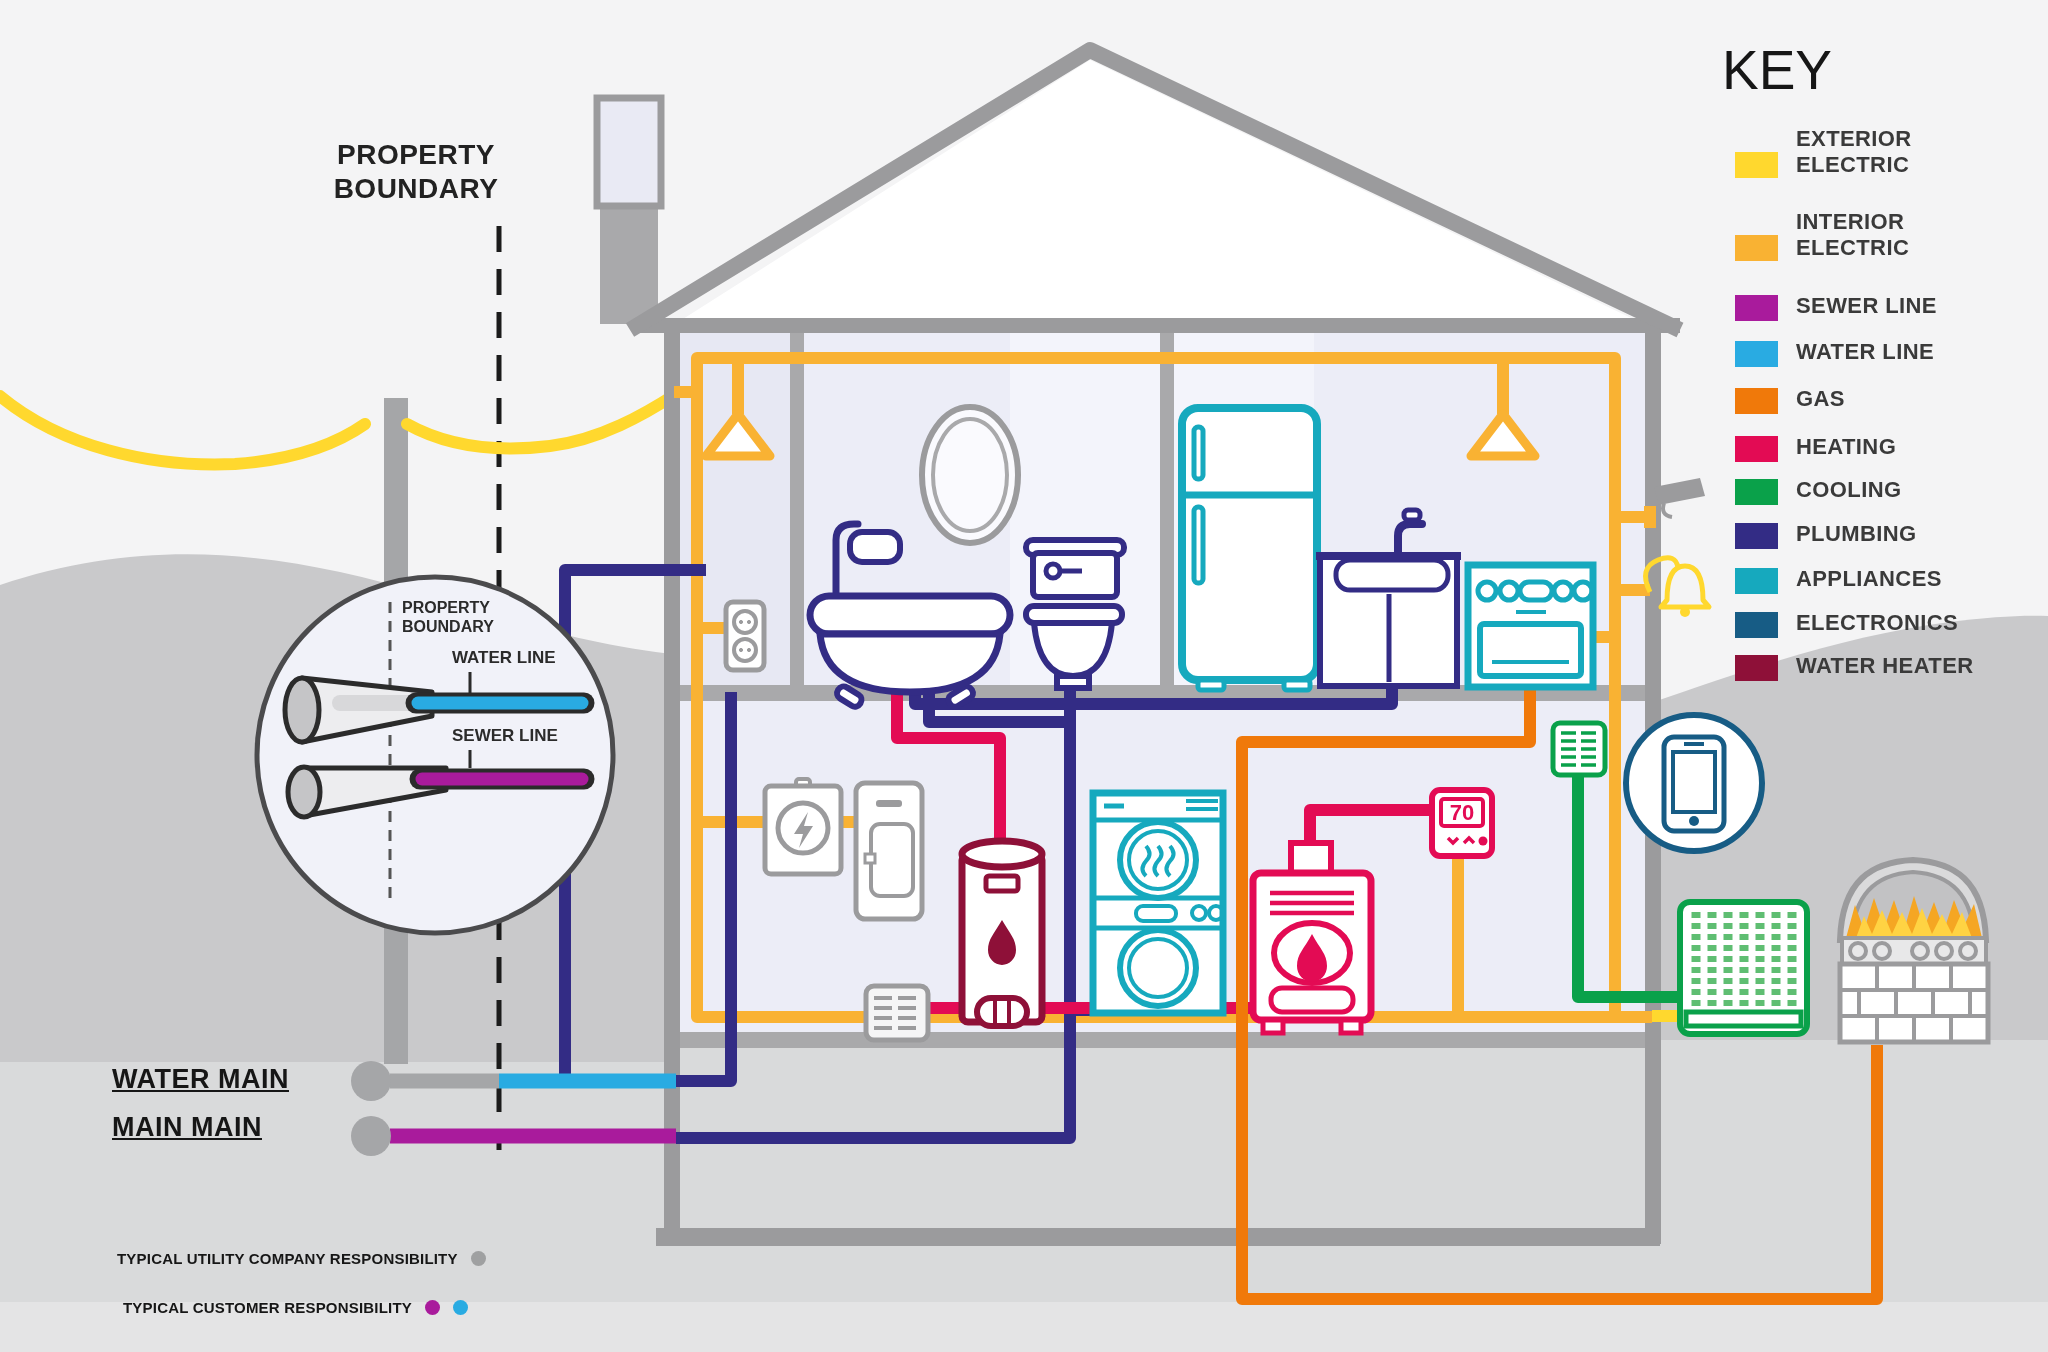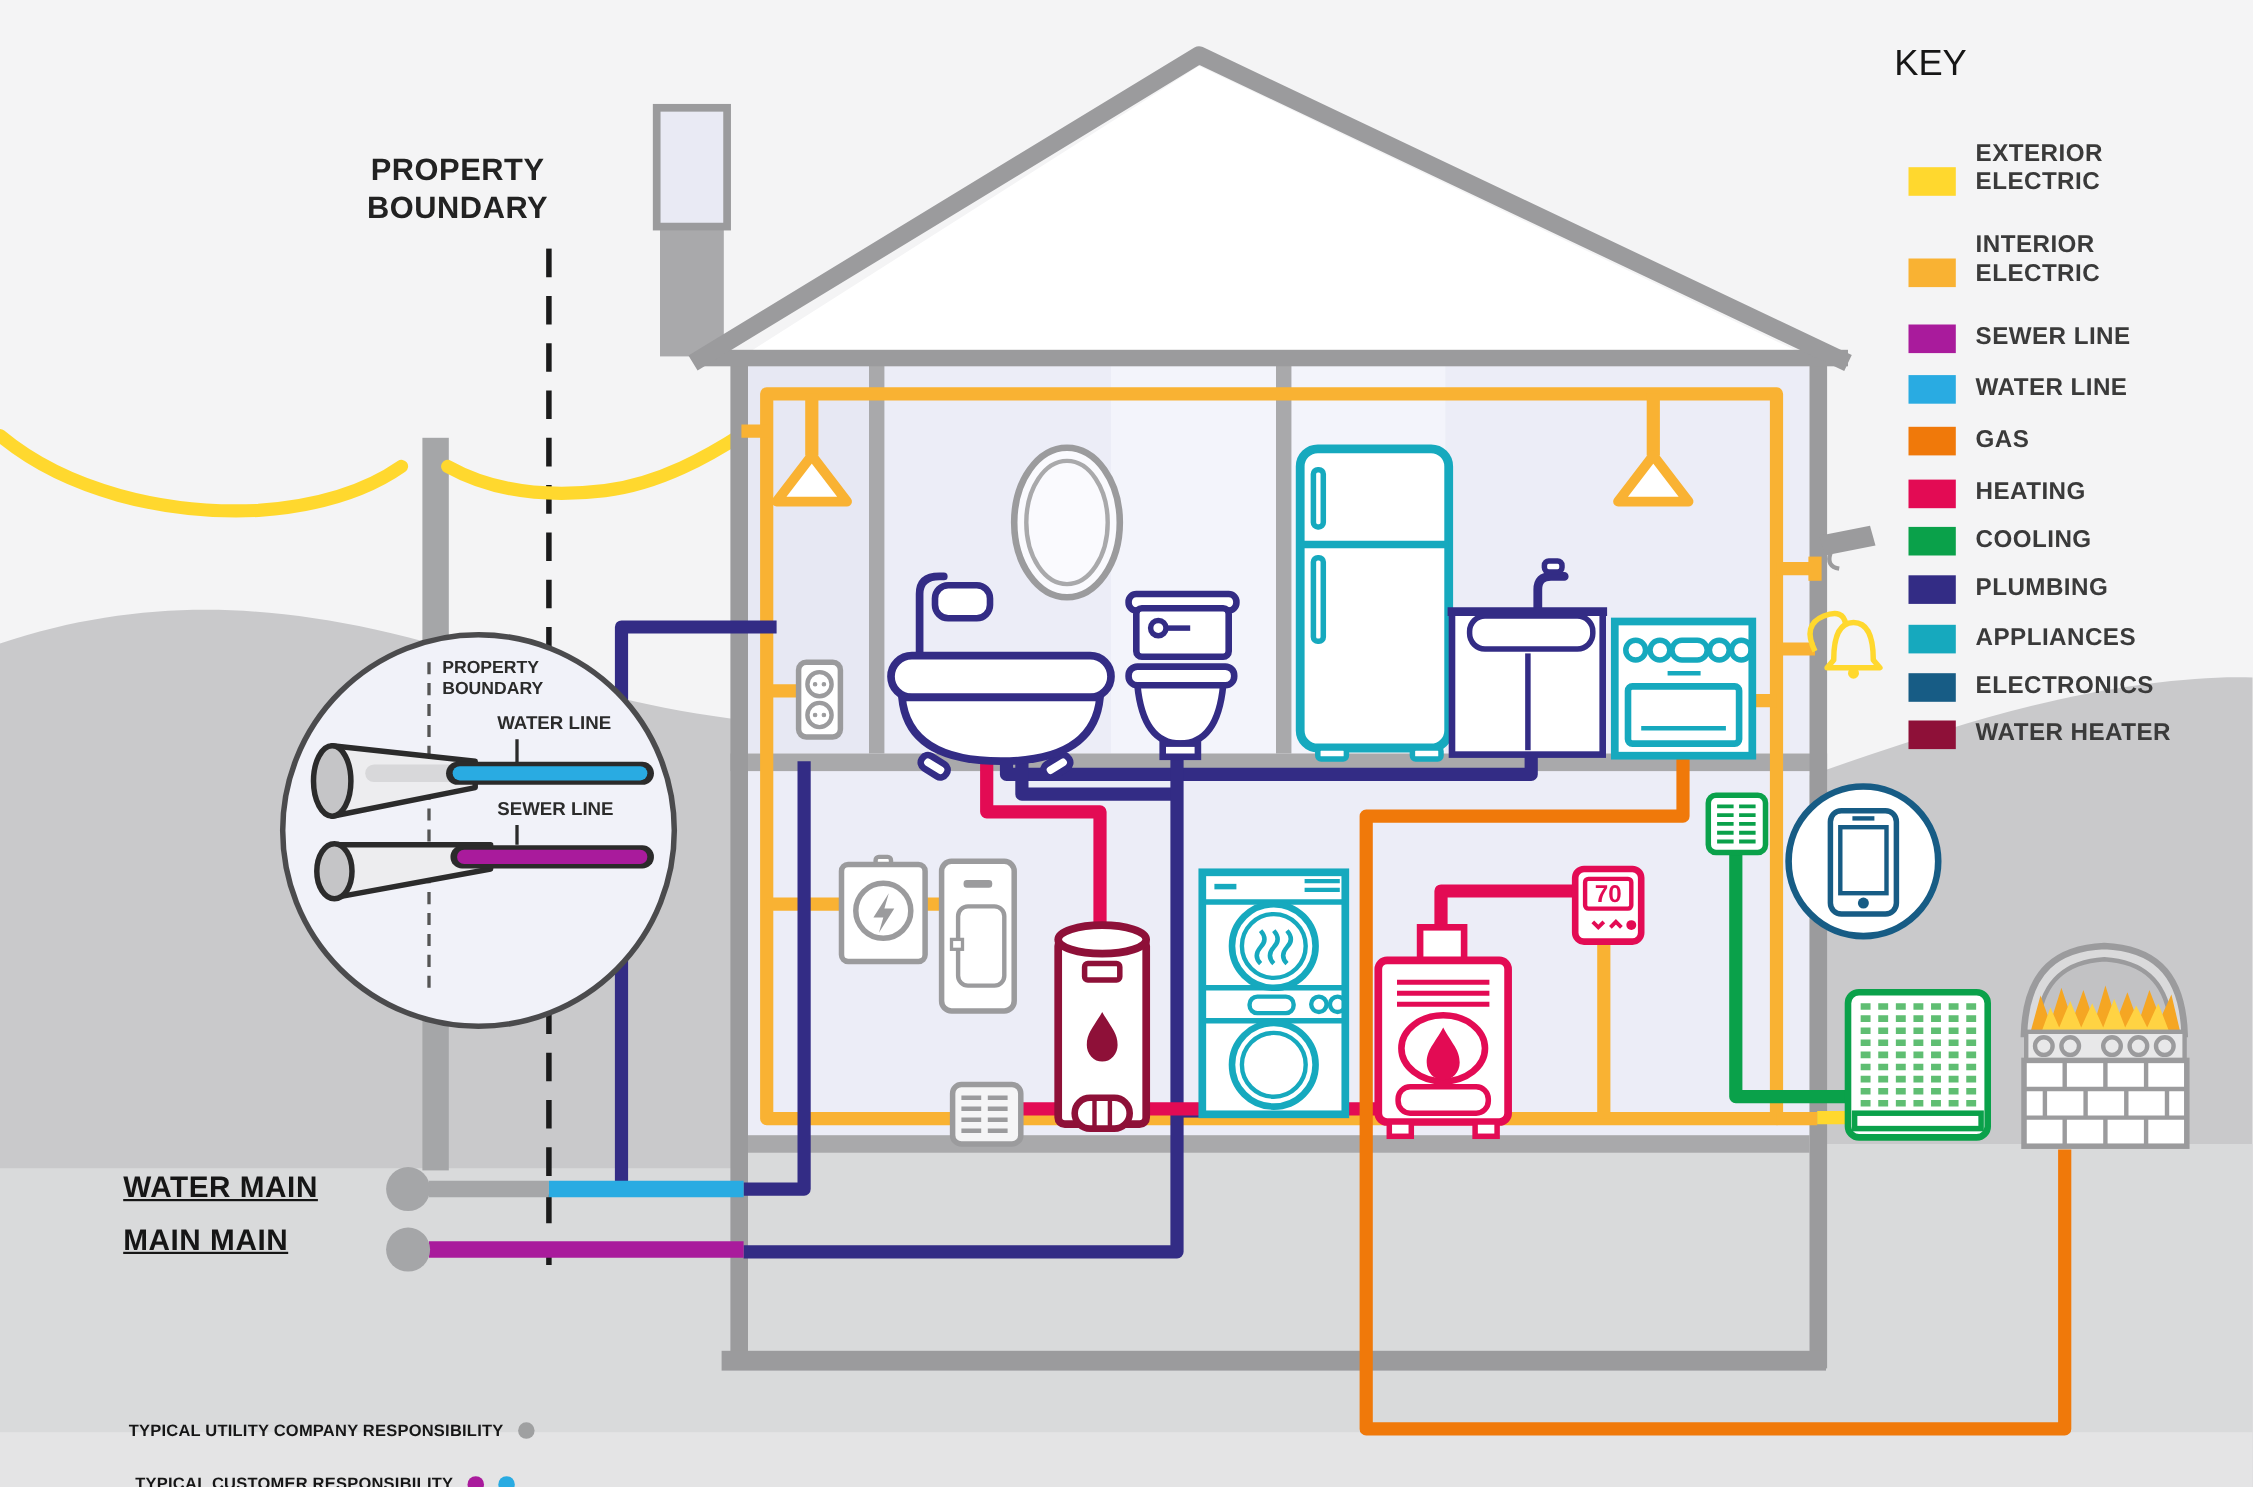--- a/index.html
+++ b/index.html
@@ -11,24 +11,24 @@
            line-height:34px;font-weight:600;letter-spacing:.5px;color:#222;}
   .main-line{font-size:27px;font-weight:600;color:#161616;letter-spacing:.5px;text-decoration:underline;}
   .wm{left:112px;top:1064px;} .sm{left:112px;top:1112px;}
   .inset-pb{left:402px;top:598px;width:135px;font-size:16px;line-height:19px;
             font-weight:800;color:#2b2b2b;}
   .inset-tag{font-size:17px;font-weight:800;color:#2b2b2b;white-space:nowrap;}
   .iw{left:452px;top:648px;} .is{left:452px;top:726px;}
   .inset-cap{left:345px;top:816px;width:200px;text-align:center;font-size:17px;
              line-height:21px;font-weight:800;color:#2b2b2b;}
   .resp-row{position:absolute;display:flex;align-items:center;gap:13px;
-            font-size:15px;font-weight:800;letter-spacing:.2px;color:#161616;margin-top:42px;}
+            font-size:15px;font-weight:800;letter-spacing:.2px;color:#161616;}
   .r1{left:117px;top:1250px;} .r2{left:123px;top:1299px;text-align:right;}
   .dot{width:15px;height:15px;border-radius:50%;display:inline-block;}
-  .key-title{left:1722px;top:38px;font-size:33px;font-weight:500;color:#161616;}
+  .key-title{left:1722px;top:38px;font-size:55px;font-weight:500;color:#161616;}
   .swatch{position:absolute;left:1735px;width:43px;height:26px;}
   .klabel{position:absolute;left:1796px;font-size:22px;font-weight:600;
           letter-spacing:.4px;color:#3a3a3a;white-space:nowrap;}
   .klabel.two{white-space:normal;width:135px;line-height:26px;}
   .thermo-val{left:1441px;top:799px;width:42px;height:27px;text-align:center;
               font-size:22px;line-height:27px;font-weight:700;color:#E30B54;}
 </style>
 </head>
 <body>
 

